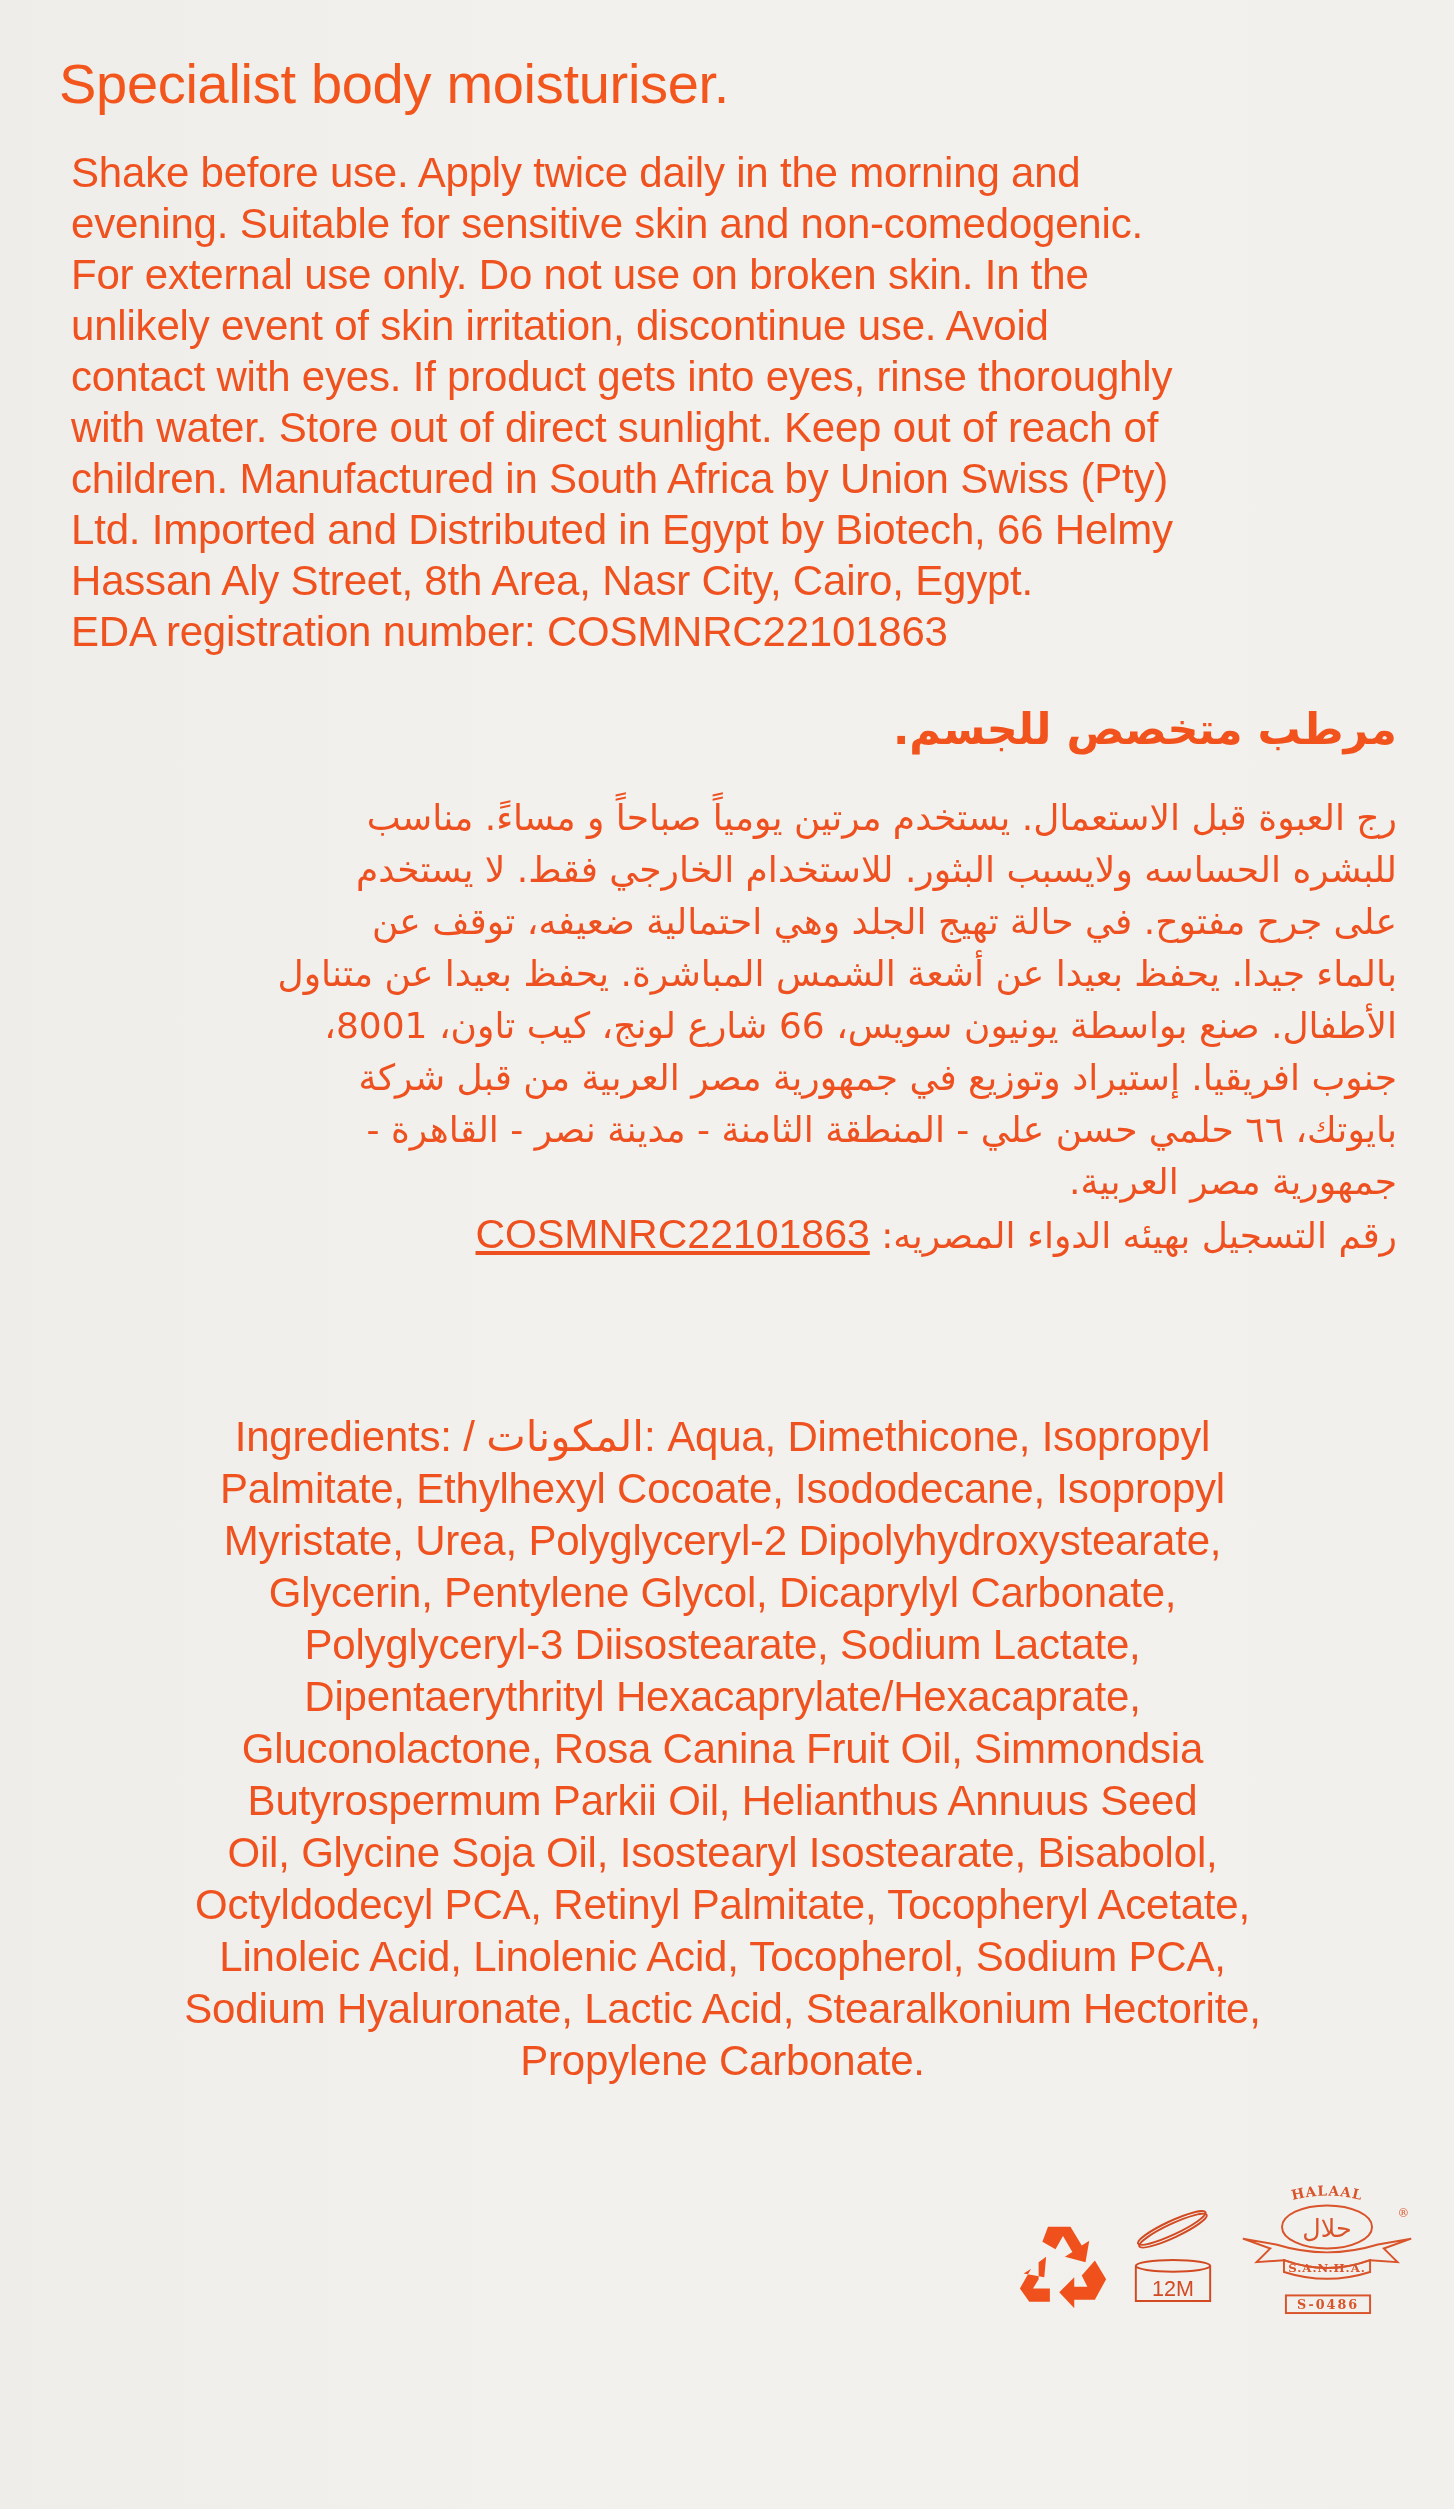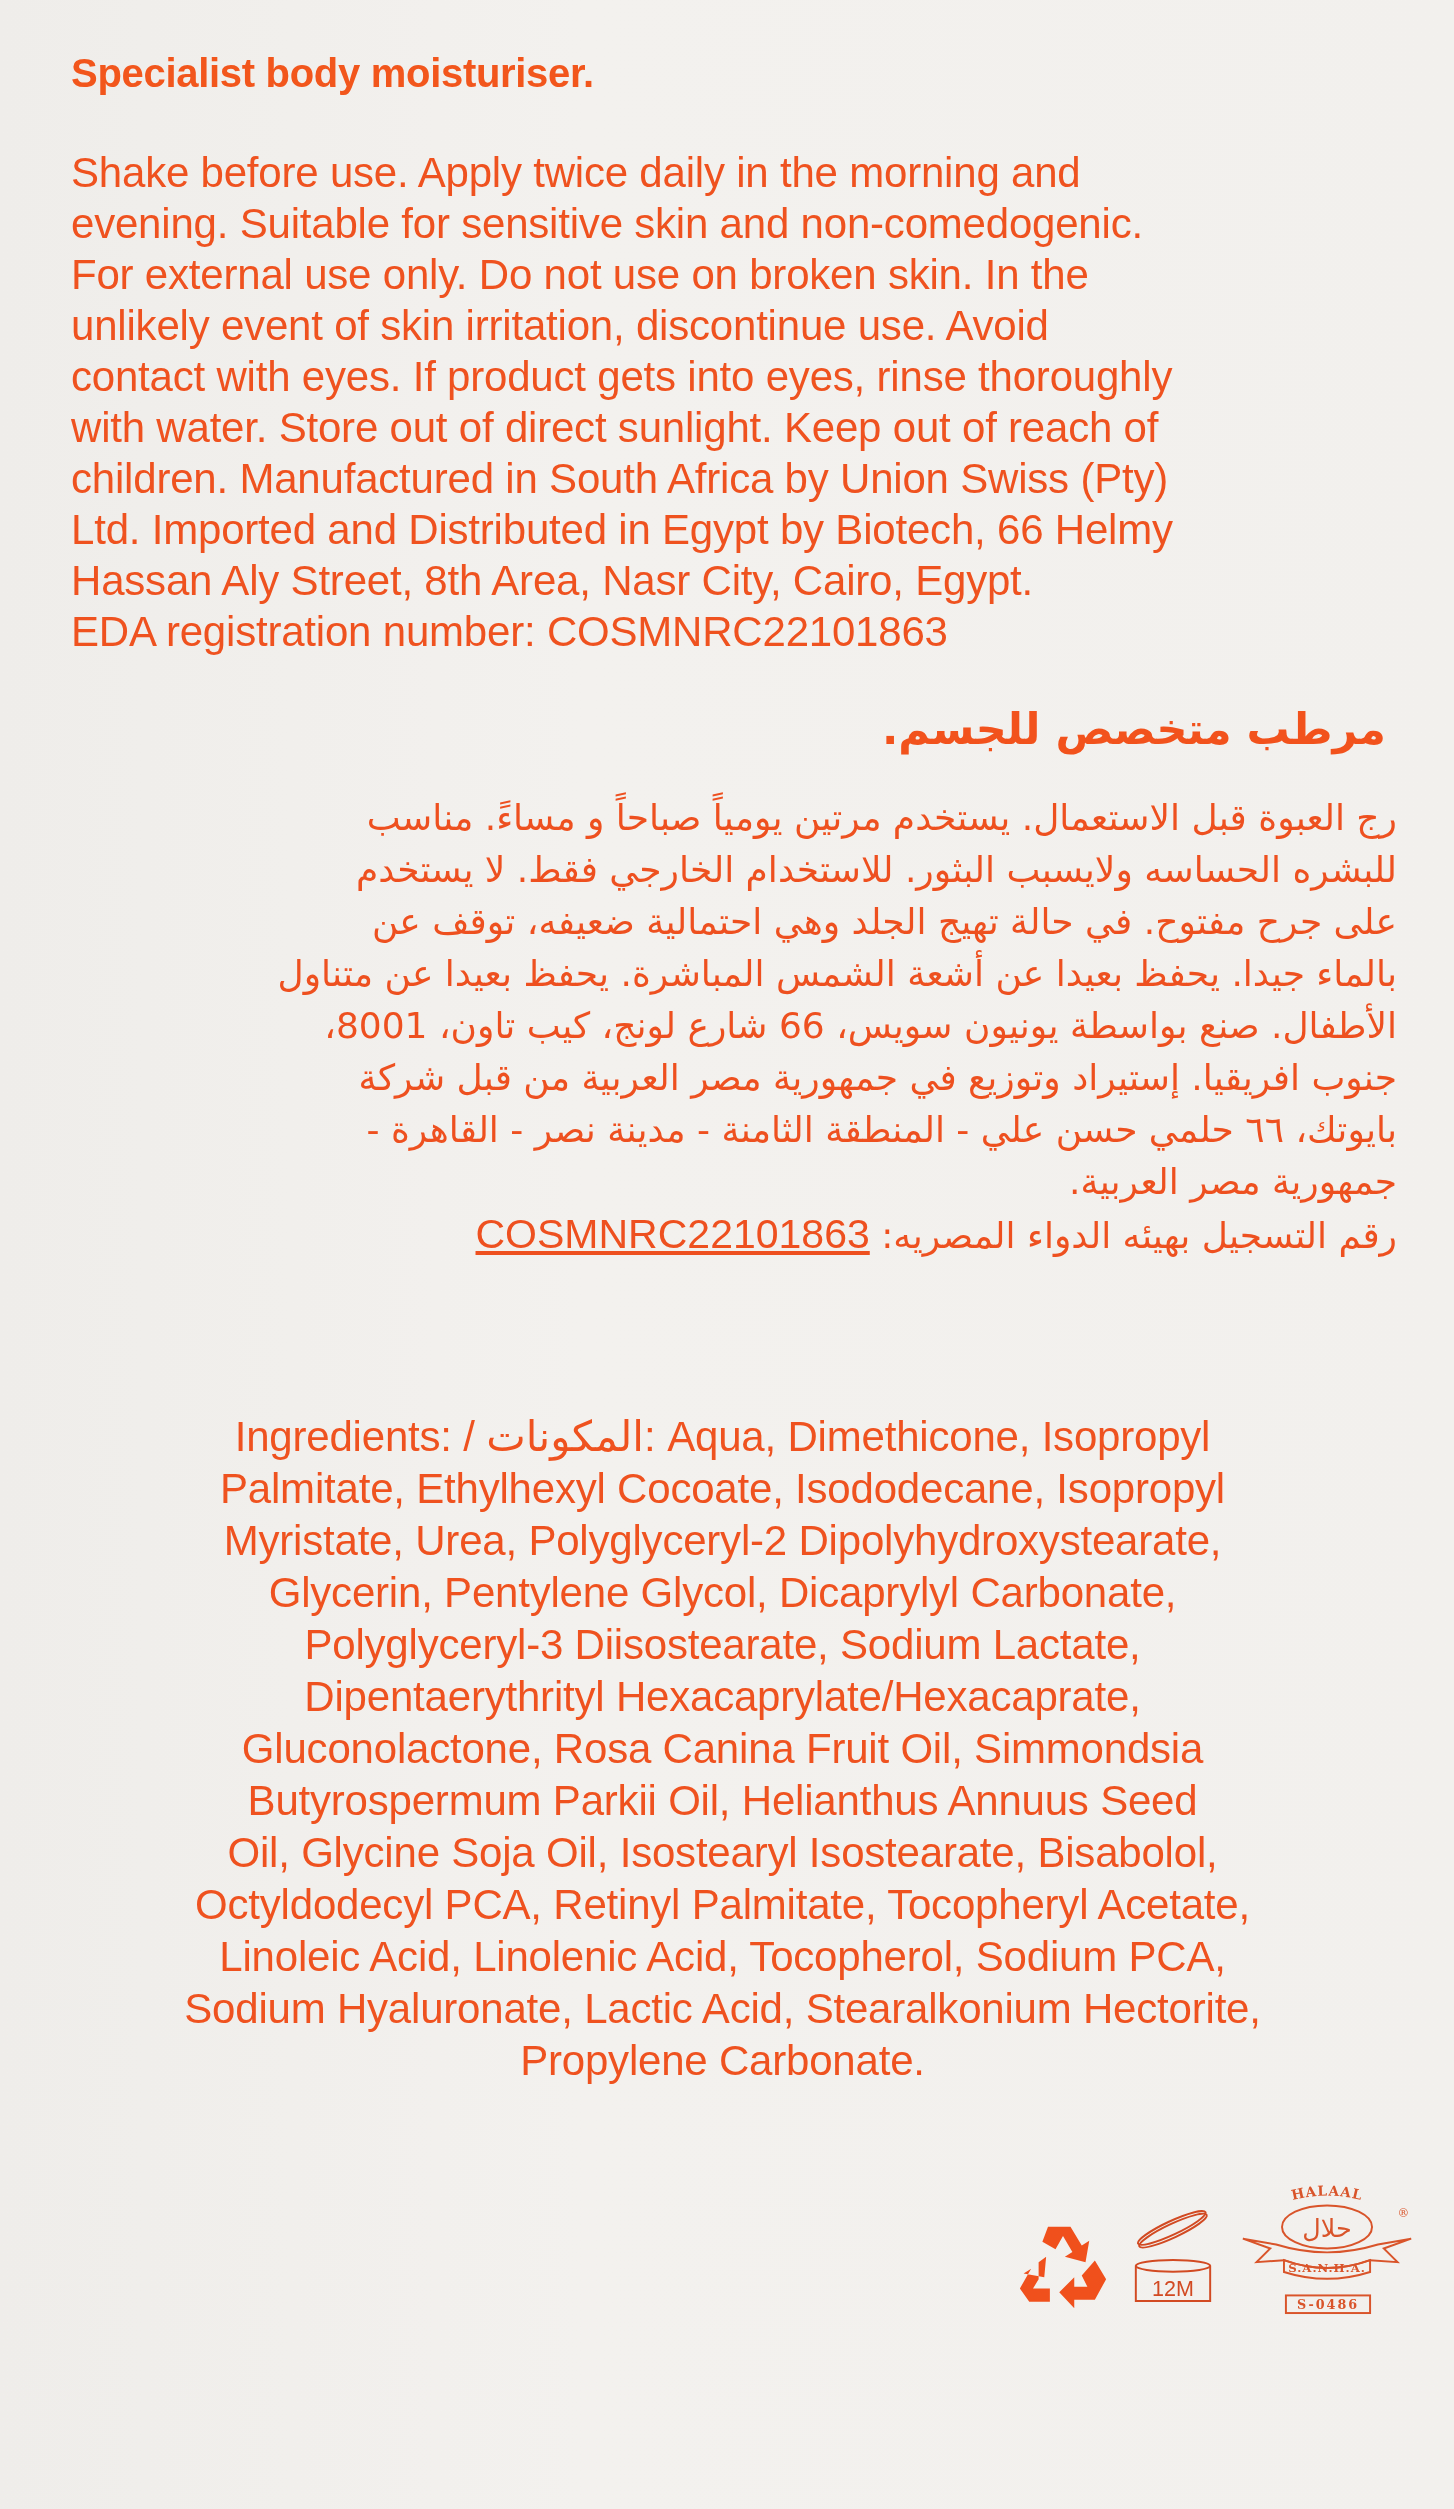--- a/index.html
+++ b/index.html
@@ -15,44 +15,44 @@
     font-family: "Liberation Sans", "DejaVu Sans", sans-serif;
     color: #f0541e;
   }
   .page {
     position: absolute;
     inset: 0;
     background: linear-gradient(90deg, #efedea 0%, #f3f1ee 40%, #f2f0ed 100%);
   }
   .en-title {
     position: absolute;
-    left: 71px;
+    left: 59px;
     top: 51px;
-    font-size: 40px;
-    font-weight: bold;
+    font-size: 56px;
+    font-weight: normal;
     color: #f2561c;
     letter-spacing: -0.3px;
     white-space: nowrap;
   }
   .en-body {
     position: absolute;
     left: 71px;
     top: 147px;
     width: 1353px;
   }
   .en-body .line {
     font-size: 42px;
     line-height: 51px;
     white-space: nowrap;
     color: #ef521f;
     letter-spacing: -0.2px;
   }
   .ar-title {
     position: absolute;
-    right: 69px;
+    right: 58px;
     top: 704px;
     font-family: "DejaVu Sans", sans-serif;
     font-size: 43px;
     font-weight: bold;
     direction: rtl;
     white-space: nowrap;
     color: #f2521c;
     text-align: center;
   }
   .ar-body {

